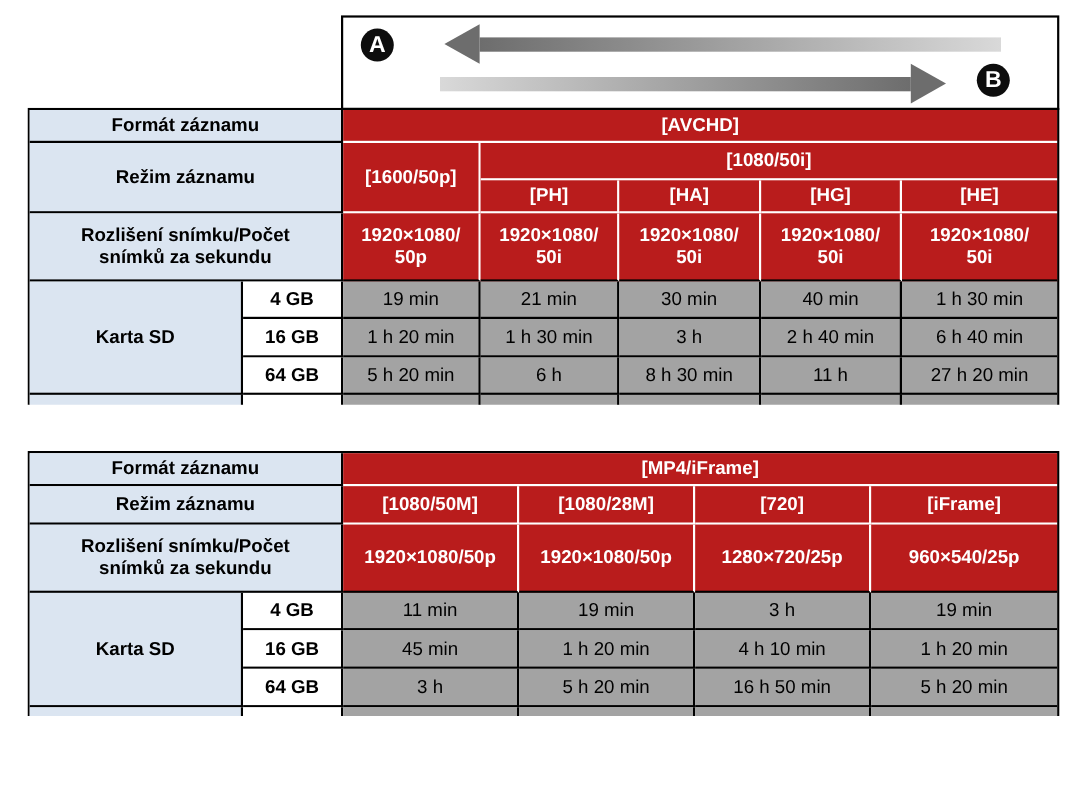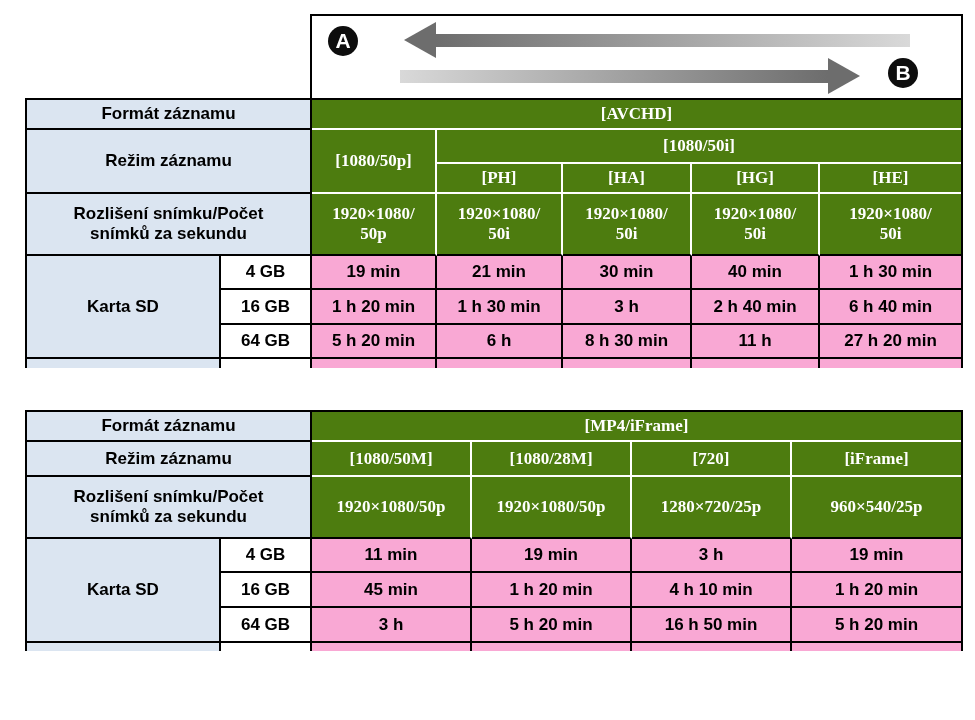--- a/index.html
+++ b/index.html
@@ -29,28 +29,28 @@
   .tbl-wrap{position:absolute;left:25px;width:940px;overflow:hidden;}
   .tbl-wrap.t1{top:98px;height:270px;}
   .tbl-wrap.t2{top:410px;height:241px;}
   table{border-collapse:separate;border-spacing:0;table-layout:fixed;
         width:938px;border:2px solid #000;}
   td,th{padding:0;margin:0;text-align:center;vertical-align:middle;
         border-right:2px solid #000;border-bottom:2px solid #000;
         font-size:17px;line-height:20px;overflow:hidden;}
   th{font-weight:bold;text-align:center;}
   .lite{background:#dbe5f1;}              
-  .blue{background:#4d7c0f;color:#fff;font-weight:bold;font-family:Liberation Serif, serif;}
+  .blue{background:#b91c1c;color:#fff;font-weight:bold;}
   .blue.bw{border-right-color:#fff;border-bottom-color:#fff;}
   .blue.bw-r{border-right-color:#fff;}    
   .blue.bb-k{border-bottom-color:#000;text-align:center;}   
   .lastcol{border-right:none !important;}
   .pre{white-space:pre-line;margin-top:45px;}
   .gb{font-weight:bold;background:#fff;}
-  .data{background:#f9a8d4;font-weight:bold;}
+  .data{background:#a3a3a3;font-weight:normal;}
   .clip td,.clip th{border-bottom:none;height:12px;}
 </style>
 </head>
 <body>
 
 <div class="page">
 
   <div class="legend-box">
     <div class="badge badge-a">A</div>
     <div class="arrow arrow-left">
@@ -75,21 +75,21 @@
       <col style="width:128px">
           <col>
     </colgroup>
     <tbody>
           <tr style="height:30px">
       <th class="lite" colspan="2">Formát záznamu</th>
       <td class="blue bw lastcol" colspan="5">[AVCHD]</td>
     </tr>
     <tr style="height:34px">
       <th class="lite" colspan="2" rowspan="2">Režim záznamu</th>
-      <td class="blue bw" rowspan="2">[1080/50p]</td>
+      <td class="blue bw" rowspan="2">[1600/50p]</td>
       <td class="blue bw lastcol" colspan="4">[1080/50i]</td>
     </tr>
     <tr style="height:30px">
       <td class="blue bw">[PH]</td>
       <td class="blue bw">[HA]</td>
       <td class="blue bw">[HG]</td>
       <td class="blue bw lastcol">[HE]</td>
     </tr>
     <tr style="height:62px">
       <th class="lite pre" colspan="2">Rozlišení snímku/Počet

